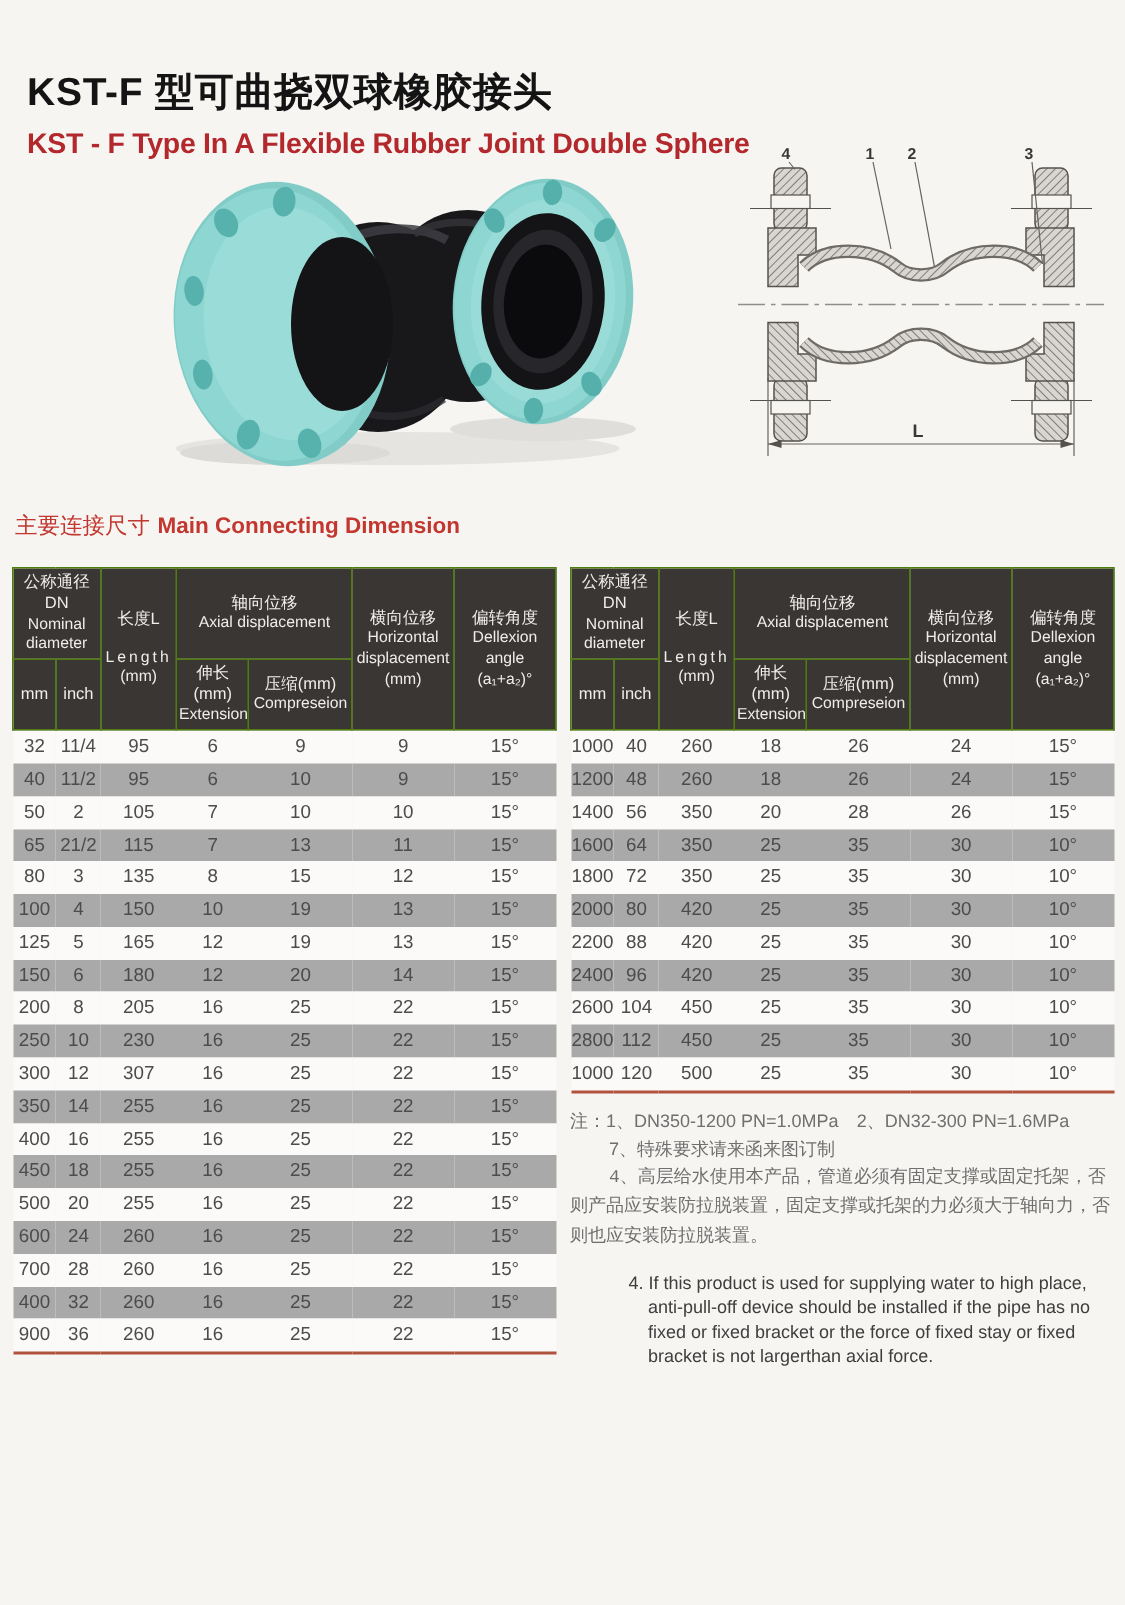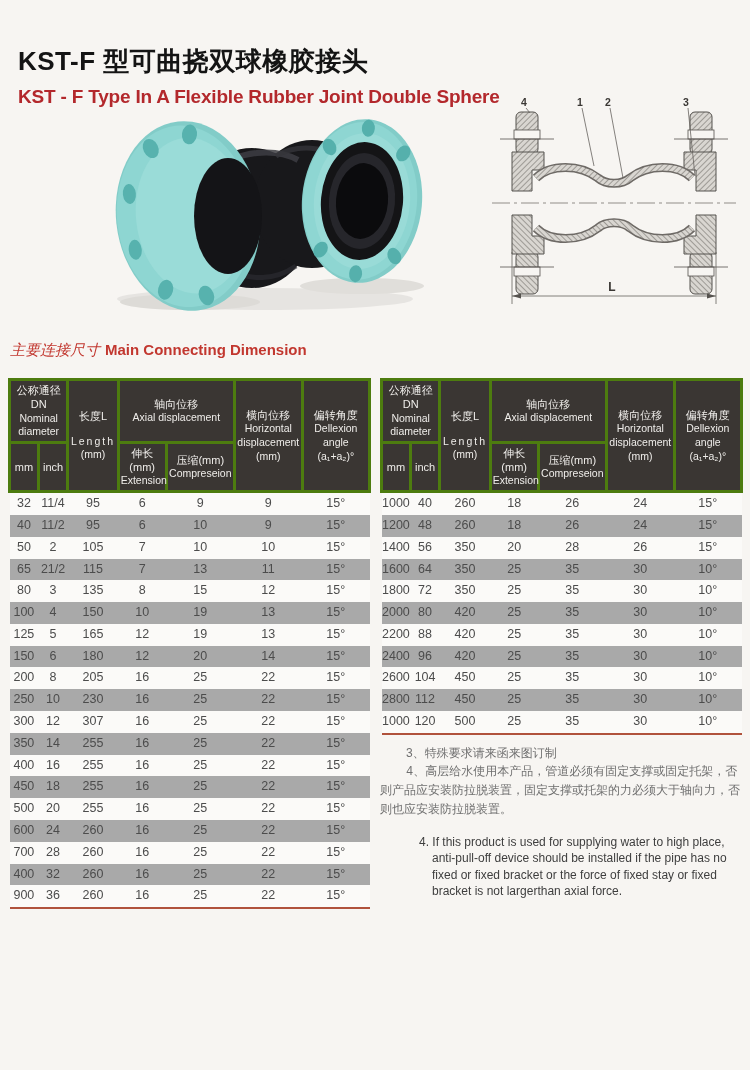--- a/index.html
+++ b/index.html
@@ -9,30 +9,30 @@
     font-family:"Liberation Sans","DejaVu Sans",sans-serif;
   }
   .hdr{position:absolute;left:18px;top:12px;margin-top:32px;}
   .title-cn{font-size:26px;font-weight:bold;color:#141414;margin:0;letter-spacing:.5px;}
   .title-en{font-size:19px;font-weight:bold;color:#b3282c;margin:7px 0 0;letter-spacing:-.2px;}
 
   .photo{position:absolute;left:100px;top:98px;}
   .draw{position:absolute;left:486px;top:92px;}
 
   .section-title{position:absolute;left:10px;top:341px;font-size:15px;color:#c2372f;}
-  .section-title .cn{font-weight:normal;font-style:italic;}
+  .section-title .cn{font-weight:normal;}
   .section-title .en{font-weight:bold;margin-left:5px;}
 
   .tables{position:absolute;left:8px;top:378px;width:734px;display:flex;gap:9px;align-items:flex-start;}
   .col{width:363px;flex:0 0 363px;}
 
   table{width:100%;border-collapse:collapse;border-bottom:2px solid #b0523c;table-layout:fixed;}
   thead th{
     background:#3a3633;color:#efedea;font-weight:normal;
-    border:3px solid #4d7c0f;font-size:11px;line-height:1.3;
+    border:1px solid #4d7c0f;font-size:11px;line-height:1.3;
     padding:2px 1px;text-align:center;vertical-align:middle;
   }
   thead tr.r1 th{height:46px;}
   thead tr.r2 th{height:30px;}
   th .en{font-size:10.5px;}
   th .sp{letter-spacing:2px;margin-top:11px;}
   tbody td{
     text-align:center;font-size:12.5px;color:#4c4c4c;
     height:21.8px;padding:0;line-height:21.8px;
   }
@@ -534,21 +534,22 @@
             <td>500</td>
             <td>25</td>
             <td>35</td>
             <td>30</td>
             <td>10°</td>
           </tr>
         </tbody>
     </table>
 
     <div class="notes-cn">
-      <div class="ind">3、特殊要求请来函来图订制</div>
+      <div>注：1、DN350-1200 PN=1.0MPa　2、DN32-300 PN=1.6MPa</div>
+      <div class="ind">7、特殊要求请来函来图订制</div>
       <div class="para">4、高层给水使用本产品，管道必须有固定支撑或固定托架，否则产品应安装防拉脱装置，固定支撑或托架的力必须大于轴向力，否则也应安装防拉脱装置。</div>
     </div>
 
     <div class="notes-en">
       <div class="item">4. If this product is used for supplying water to high place, anti-pull-off device should be installed if the pipe has no fixed or fixed bracket or the force of fixed stay or fixed bracket is not largerthan axial force.</div>
     </div>
   </div>
 
 </div>
 

